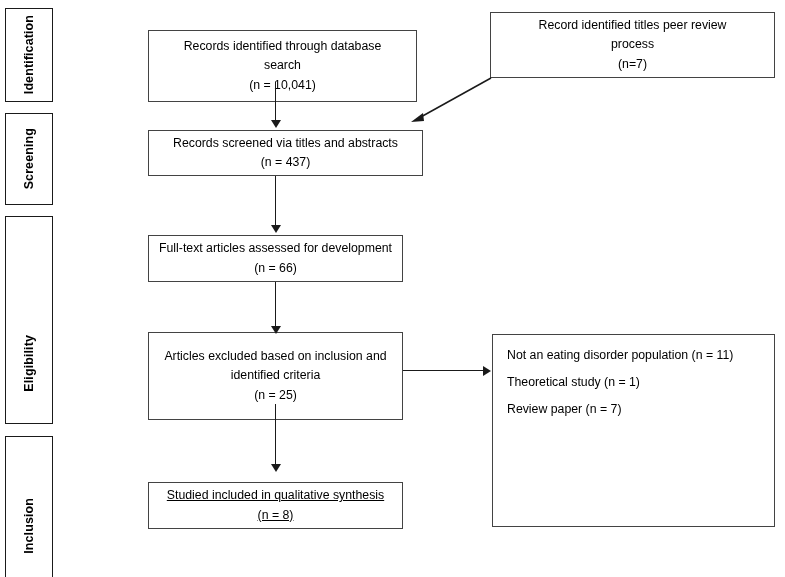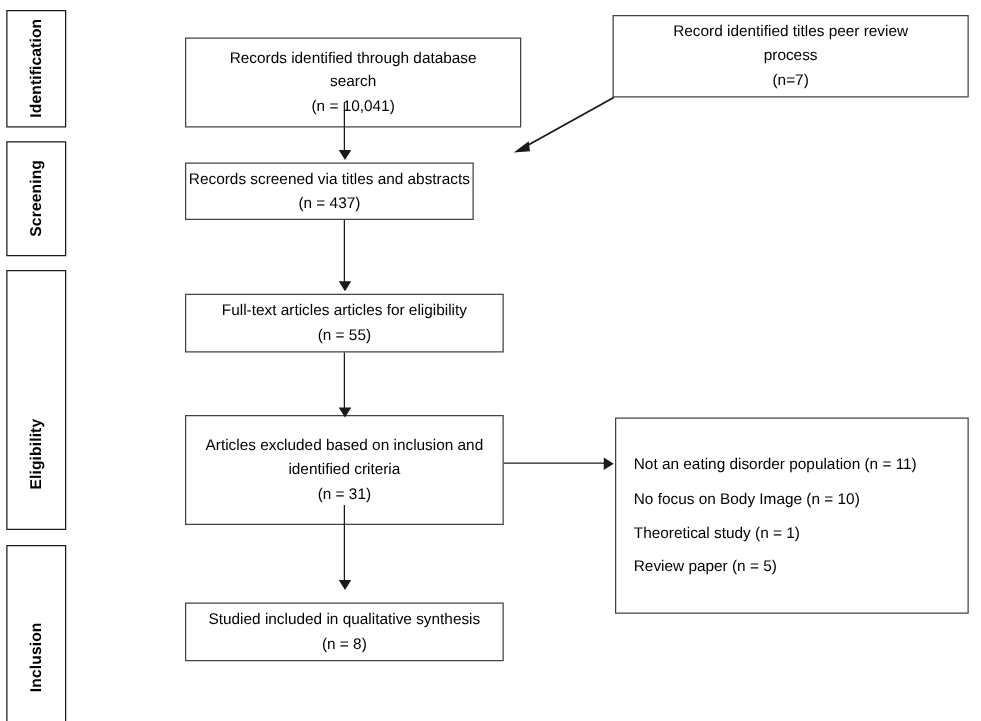--- a/index.html
+++ b/index.html
@@ -60,32 +60,32 @@
   .stage-identification { left: 5px;  top: 8px;   width: 48px; height: 94px; }
   .stage-screening      { left: 5px;  top: 113px; width: 48px; height: 92px; }
   .stage-eligibility    { left: 5px;  top: 216px; width: 48px; height: 208px; }
   .stage-inclusion      { left: 5px;  top: 436px; width: 48px; height: 145px; }
   
   .stage-eligibility .stage-label { margin-top: 86px; }
   .stage-inclusion   .stage-label { margin-top: 34px; }
 
   
   .box-records-identified { left: 148px; top: 10px;  width: 269px; height: 72px; margin-top: 20px; }
-  .box-records-screened   { left: 148px; top: 130px; width: 231px; height: 46px; }
+  .box-records-screened   { left: 148px; top: 130px; width: 275px; height: 46px; }
   .box-fulltext           { left: 148px; top: 235px; width: 255px; height: 47px; }
   .box-excluded           { left: 148px; top: 332px; width: 255px; height: 88px; }
-  .box-included           { left: 148px; top: 482px; width: 255px; height: 47px; }
+  .box-included           { left: 148px; top: 482px; width: 255px; height: 47px; text-decoration: underline; }
 
   
   .box-peer-review { left: 490px; top: 12px; width: 285px; height: 66px; }
 
   .box-reasons {
-    left: 492px; top: 334px; width: 283px; height: 157px;
+    left: 492px; top: 334px; width: 283px; height: 193px;
     align-items: flex-start;
-    justify-content: center;
+    justify-content: flex-start;
     text-align: left;
     padding: 6px 0 6px 14px;
   }
   .box-reasons .reason {
     display: block;
     white-space: nowrap;
     font-size: 12.3px;
     line-height: 1.0;
     padding: 7.5px 0;
   }
@@ -160,40 +160,39 @@
     <span class="line">process</span>
     <span class="line">(n=7)</span>
   </div>
 
   <div class="box box-records-screened">
     <span class="line">Records screened via titles and abstracts</span>
     <span class="line">(n = 437)</span>
   </div>
 
   <div class="box box-fulltext">
-    <span class="line">Full-text articles articles for eligibility</span>
-    <span class="line">(n = 55)</span>
+    <span class="line">Full-text articles assessed for development</span>
+    <span class="line">(n = 66)</span>
   </div>
 
   <div class="box box-excluded">
     <span class="line">Articles excluded based on inclusion and</span>
     <span class="line">identified criteria</span>
-    <span class="line">(n = 31)</span>
+    <span class="line">(n = 25)</span>
   </div>
 
   <div class="box box-included">
     <span class="line">Studied included in qualitative synthesis</span>
     <span class="line">(n = 8)</span>
   </div>
 
   <div class="box box-reasons">
     <span class="reason">Not an eating disorder population (n = 11)</span>
-    <span class="reason">No focus on Body Image (n = 10)</span>
     <span class="reason">Theoretical study (n = 1)</span>
-    <span class="reason">Review paper (n = 5)</span>
+    <span class="reason">Review paper (n = 7)</span>
   </div>
 
   <div class="conn vline conn-1"></div>
   <div class="arrowhead-down arrow-1"></div>
 
   <div class="conn vline conn-2"></div>
   <div class="arrowhead-down arrow-2"></div>
 
   <div class="conn vline conn-3"></div>
   <div class="arrowhead-down arrow-3"></div>

